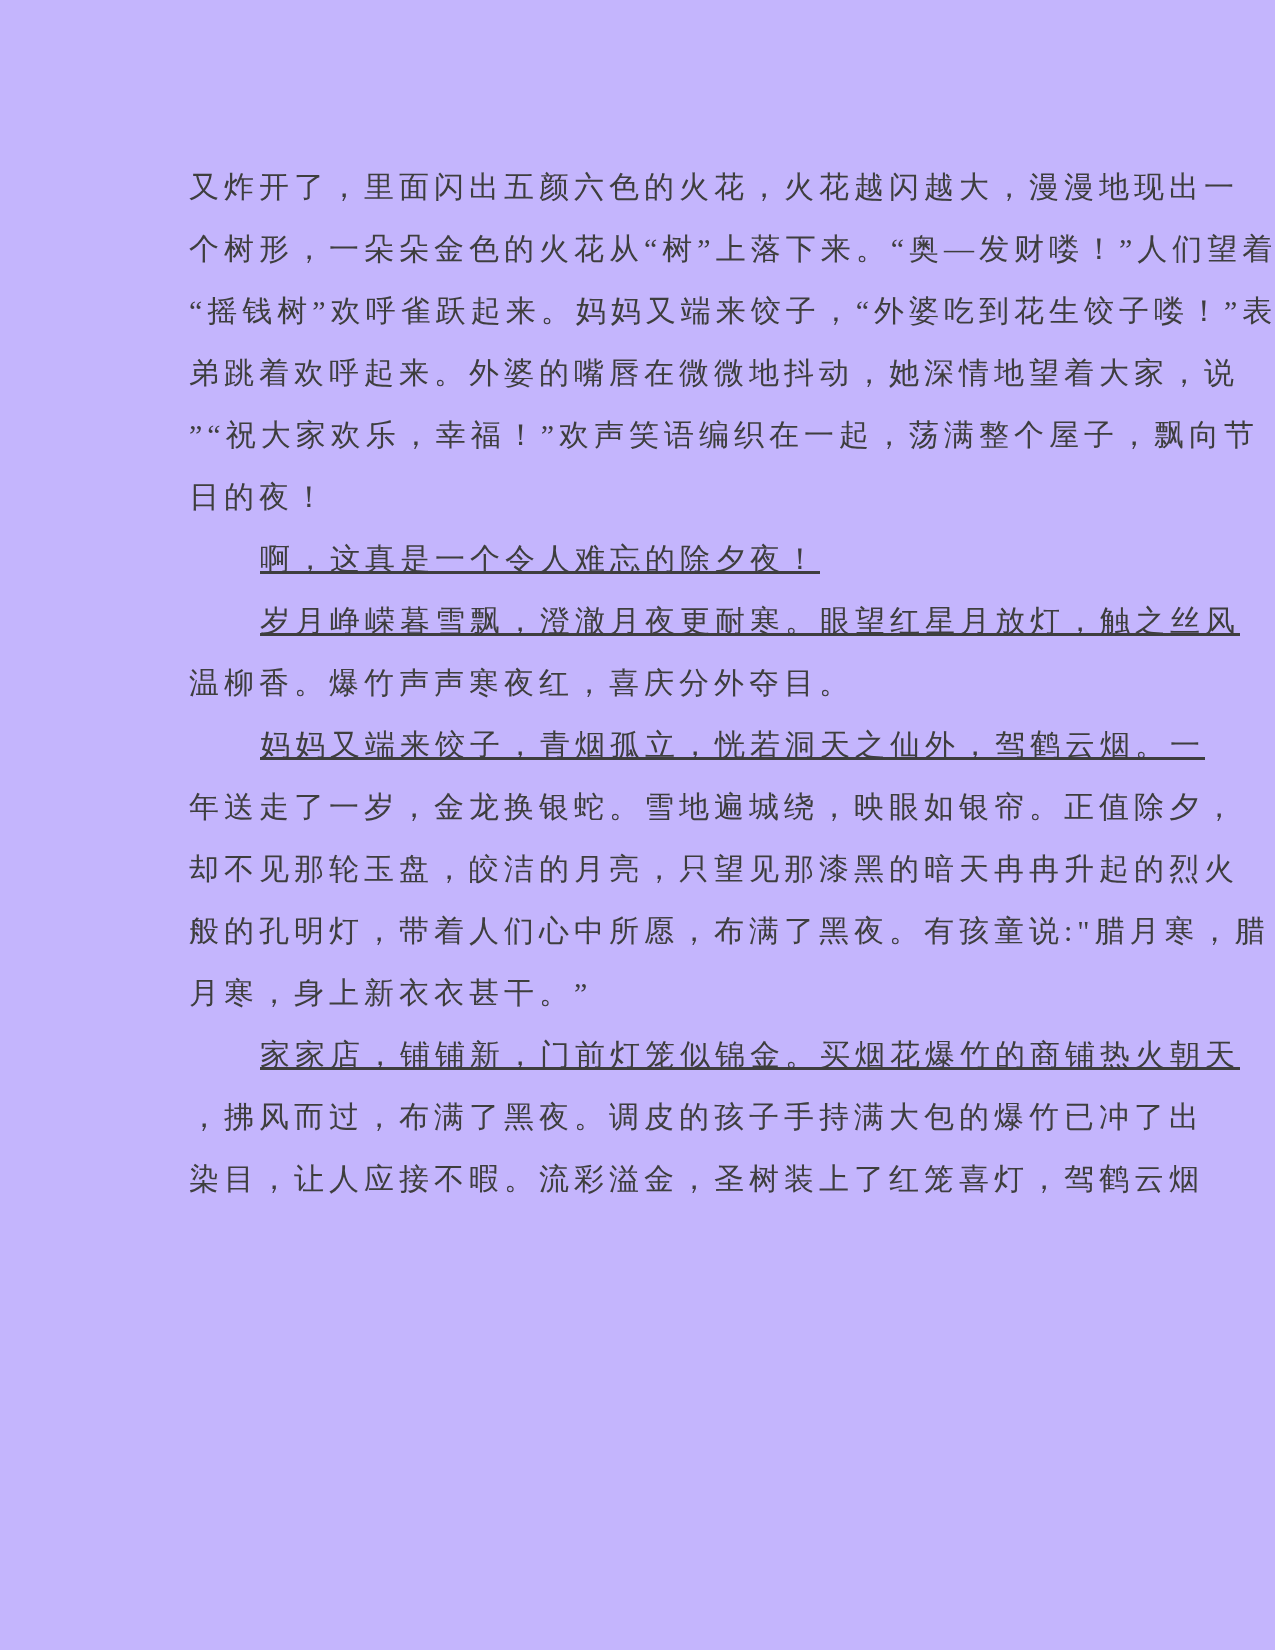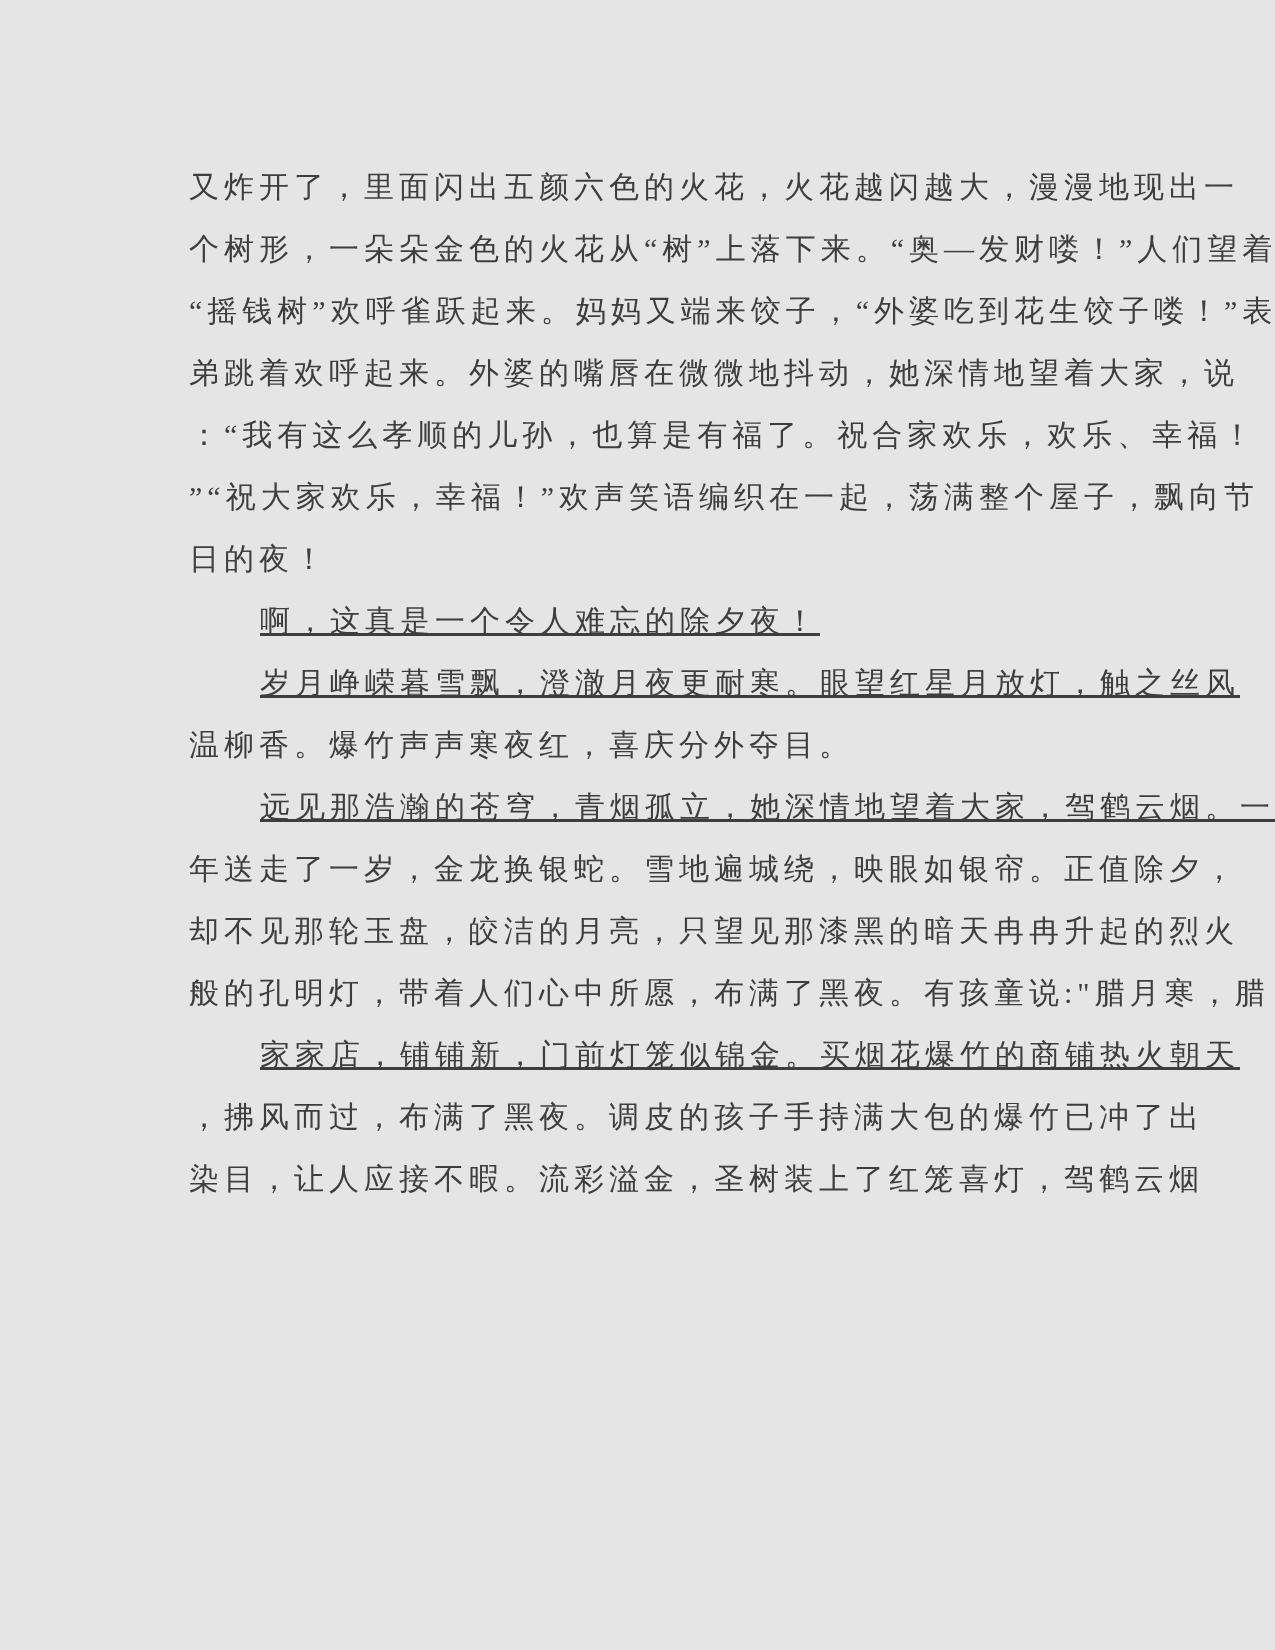--- a/index.html
+++ b/index.html
@@ -4,21 +4,21 @@
 <style>
   html, body {
     margin: 0;
     padding: 0;
     background: #ffffff;
   }
   .page {
     position: relative;
     width: 1275px;
     height: 1650px;
-    background: #e5e5e5;
+    background: #c4b5fd;
     overflow: hidden;
     font-family: "Liberation Serif", serif;
   }
   .text-block {
     position: absolute;
     left: 189px;
     top: 156px;
     width: 880px;
   }
   .line {
@@ -38,27 +38,27 @@
 </style>
 </head>
 <body>
 
 <div class="page">
   <div class="text-block">
     <div class="line">又炸开了，里面闪出五颜六色的火花，火花越闪越大，漫漫地现出一</div>
     <div class="line">个树形，一朵朵金色的火花从“树”上落下来。“奥—发财喽！”人们望着</div>
     <div class="line">“摇钱树”欢呼雀跃起来。妈妈又端来饺子，“外婆吃到花生饺子喽！”表</div>
     <div class="line">弟跳着欢呼起来。外婆的嘴唇在微微地抖动，她深情地望着大家，说</div>
-    <div class="line">：“我有这么孝顺的儿孙，也算是有福了。祝合家欢乐，欢乐、幸福！</div>
     <div class="line">”“祝大家欢乐，幸福！”欢声笑语编织在一起，荡满整个屋子，飘向节</div>
     <div class="line">日的夜！</div>
     <div class="line indent">啊，这真是一个令人难忘的除夕夜！</div>
     <div class="line indent">岁月峥嵘暮雪飘，澄澈月夜更耐寒。眼望红星月放灯，触之丝风</div>
     <div class="line">温柳香。爆竹声声寒夜红，喜庆分外夺目。</div>
-    <div class="line indent">远见那浩瀚的苍穹，青烟孤立，她深情地望着大家，驾鹤云烟。一</div>
+    <div class="line indent">妈妈又端来饺子，青烟孤立，恍若洞天之仙外，驾鹤云烟。一</div>
     <div class="line">年送走了一岁，金龙换银蛇。雪地遍城绕，映眼如银帘。正值除夕，</div>
     <div class="line">却不见那轮玉盘，皎洁的月亮，只望见那漆黑的暗天冉冉升起的烈火</div>
     <div class="line">般的孔明灯，带着人们心中所愿，布满了黑夜。有孩童说:"腊月寒，腊</div>
+    <div class="line">月寒，身上新衣衣甚干。”</div>
     <div class="line indent">家家店，铺铺新，门前灯笼似锦金。买烟花爆竹的商铺热火朝天</div>
     <div class="line">，拂风而过，布满了黑夜。调皮的孩子手持满大包的爆竹已冲了出</div>
     <div class="line">染目，让人应接不暇。流彩溢金，圣树装上了红笼喜灯，驾鹤云烟</div>
   </div>
 </div>
 
 </body></html>

